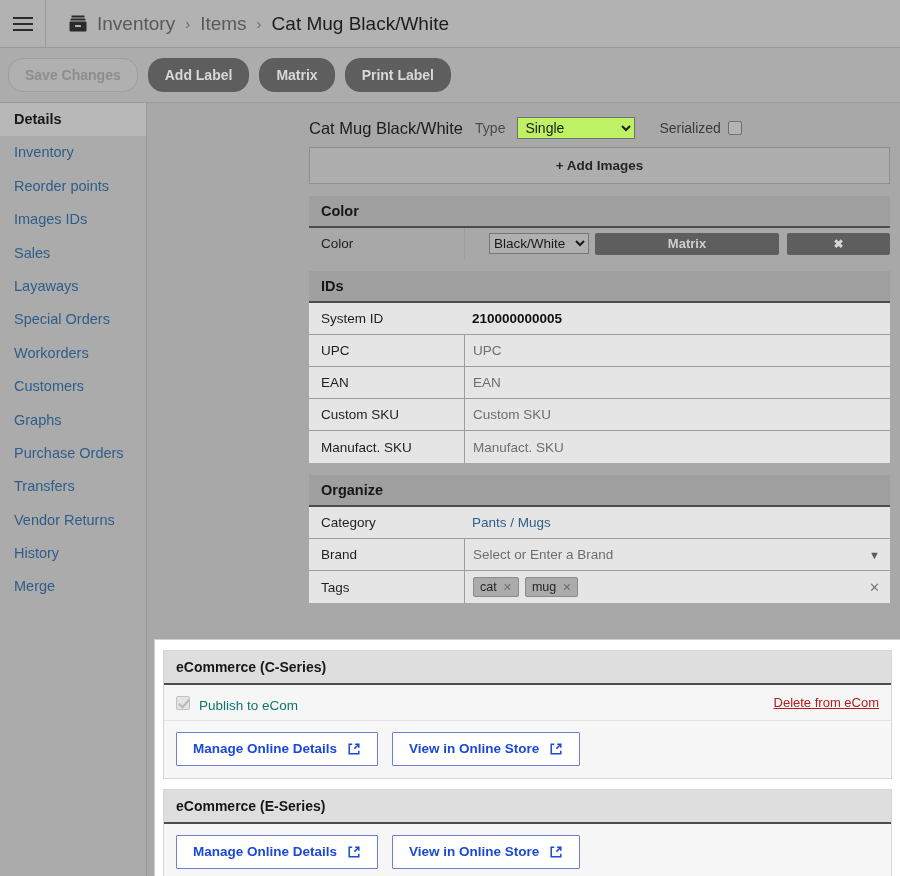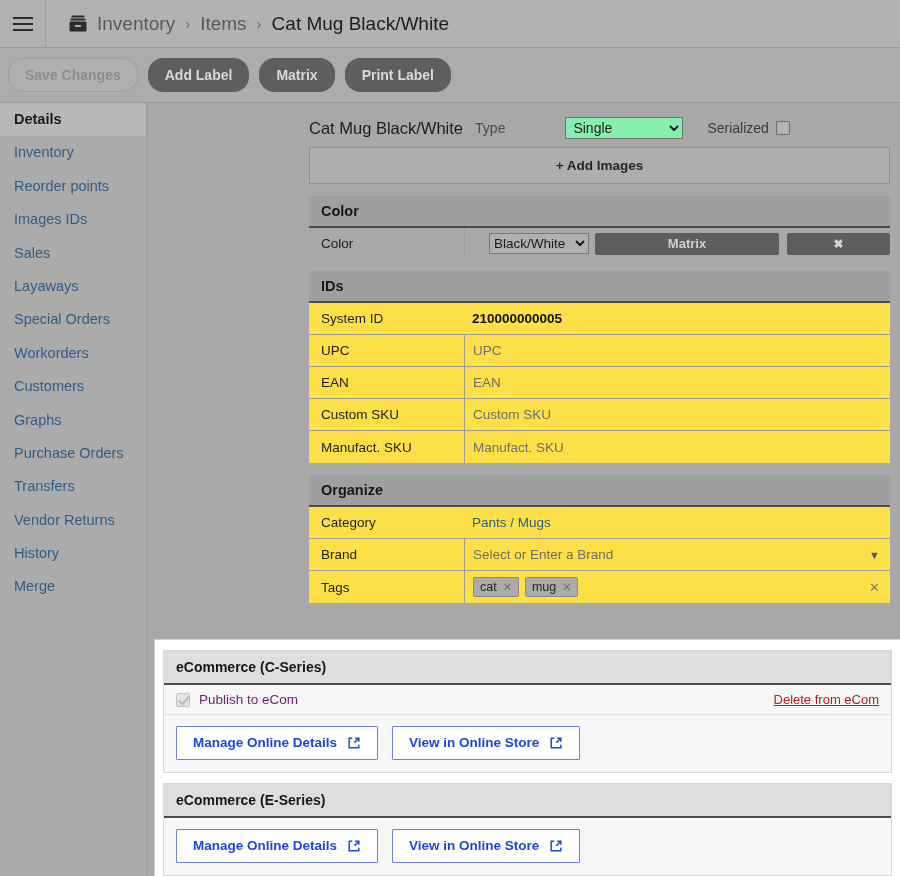--- a/index.html
+++ b/index.html
@@ -110,25 +110,24 @@
     gap: 12px;
     padding: 14px 0 8px 162px;
   }
   .item-title { font-size: 16.5px; color: #1c1c1c; }
   .type-label { font-size: 14px; color: #4b4b4b; }
   .type-select {
     font-family: "Liberation Sans", sans-serif;
     font-size: 14px;
     width: 118px;
     height: 22px;
-    background: #86efac;
+    background: #bef264;
     border: 1px solid #707070;
     color: #1c1c1c;
     padding-left: 3px;
-    margin-left: 48px;
   }
   .serialized-wrap {
     display: flex; align-items: center; gap: 7px;
     font-size: 14px; color: #3b3b3b;
     margin-left: 12px;
   }
   .cb {
     width: 14px; height: 14px;
     background: #b4b4b4;
     border: 1px solid #6f6f6f;
@@ -152,21 +151,21 @@
   .sec-head {
     background: #9f9f9f;
     border-bottom: 2px solid #4c4c4c;
     padding: 7px 12px;
     font-size: 14.5px; font-weight: bold; color: #171717;
   }
   .row {
     display: flex; align-items: center;
     min-height: 32px;
     border-bottom: 1px solid #9d9d9d;
-    background: #fde047;
+    background: #e5e5e5;
   }
   .row:last-child { border-bottom: none; }
   .row-label {
     width: 155px; flex: 0 0 155px;
     padding-left: 12px;
     font-size: 13.5px; color: #1f1f1f;
   }
   .row-val {
     flex: 1 1 auto;
     padding-left: 8px;
@@ -256,21 +255,21 @@
     margin-right: 9px;
   }
   .cb-checked::after {
     content: "";
     position: absolute; left: 4px; top: 0px;
     width: 4px; height: 9px;
     border: solid #b9b9b9;
     border-width: 0 2px 2px 0;
     transform: rotate(42deg);
   }
-  .pub-label { font-size: 13.5px; color: #701a75; }
+  .pub-label { font-size: 13.5px; color: #0f766e; margin-top: 6px; }
   .del-link {
     margin-left: auto;
     font-size: 13px; color: #b02020;
     text-decoration: underline; cursor: pointer;
   }
   .ecom-btnrow {
     display: flex; gap: 14px;
     padding: 11px 12px 12px 12px;
     background: #f7f7f7;
   }

